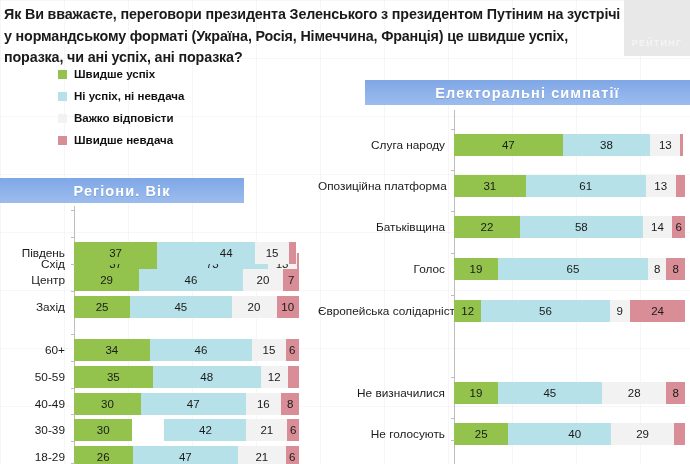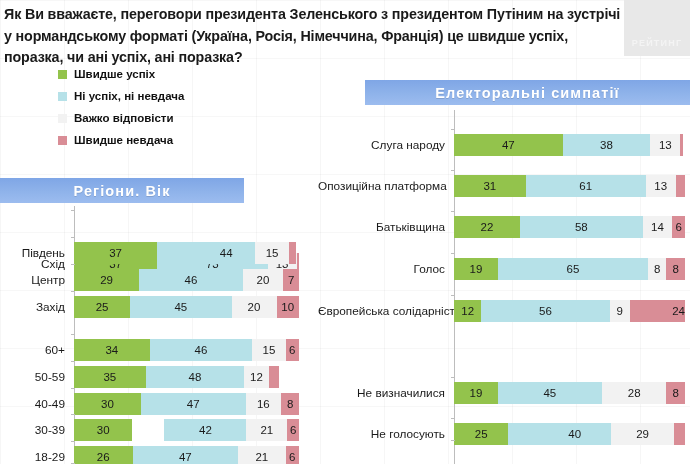--- a/index.html
+++ b/index.html
@@ -229,21 +229,21 @@
           <span>15</span>
         </div>
         <div class="seg failure" style="width: 13.5px;">
           <span>6</span>
         </div>
       </div>
     </div>
     <div class="tick" style="left: 71px; top: 128px;"></div>
     <div class="row" style="top: 160px;">
       <div class="row-label">50-59</div>
-      <div class="bar" style="width: 205px;">
+      <div class="bar" style="width: 225px;">
         <div class="seg success" style="width: 78.75px;">
           <span>35</span>
         </div>
         <div class="seg neutral" style="width: 108px;">
           <span>48</span>
         </div>
         <div class="seg hard" style="width: 27px;">
           <span>12</span>
         </div>
         <div class="seg failure" style="width: 11.25px;"></div>
@@ -382,21 +382,21 @@
       <div class="bar" style="width: 231px;">
         <div class="seg success" style="width: 27.72px;">
           <span>12</span>
         </div>
         <div class="seg neutral" style="width: 129.36px;">
           <span>56</span>
         </div>
         <div class="seg hard" style="width: 20.79px;">
           <span>9</span>
         </div>
-        <div class="seg failure" style="width: 55.44px; justify-content: flex-end;">
+        <div class="seg failure" style="width: 55.44px;">
           <span>24</span>
         </div>
       </div>
     </div>
     <div class="tick" style="left: 133px; top: 185px;"></div>
     <div class="row" style="top: 272px;">
       <div class="row-label">Не визначилися</div>
       <div class="bar" style="width: 231px;">
         <div class="seg success" style="width: 43.89px;">
           <span>19</span>

